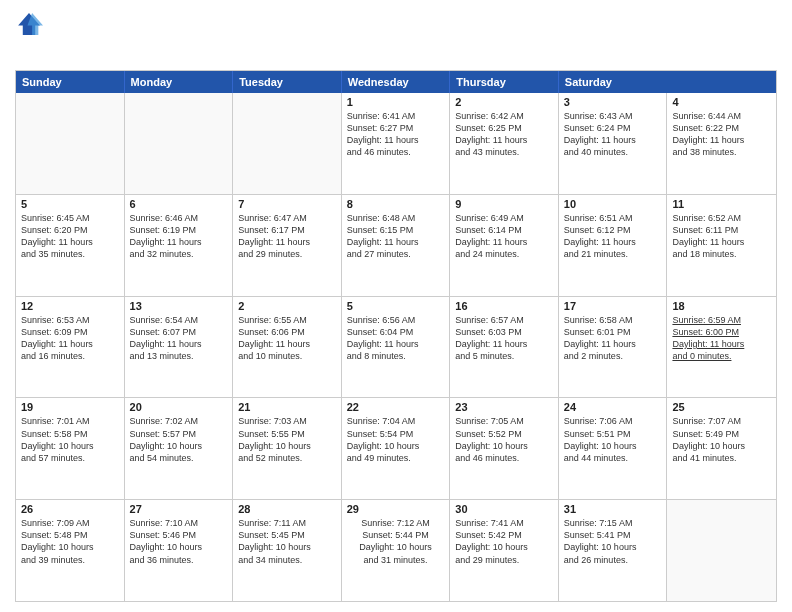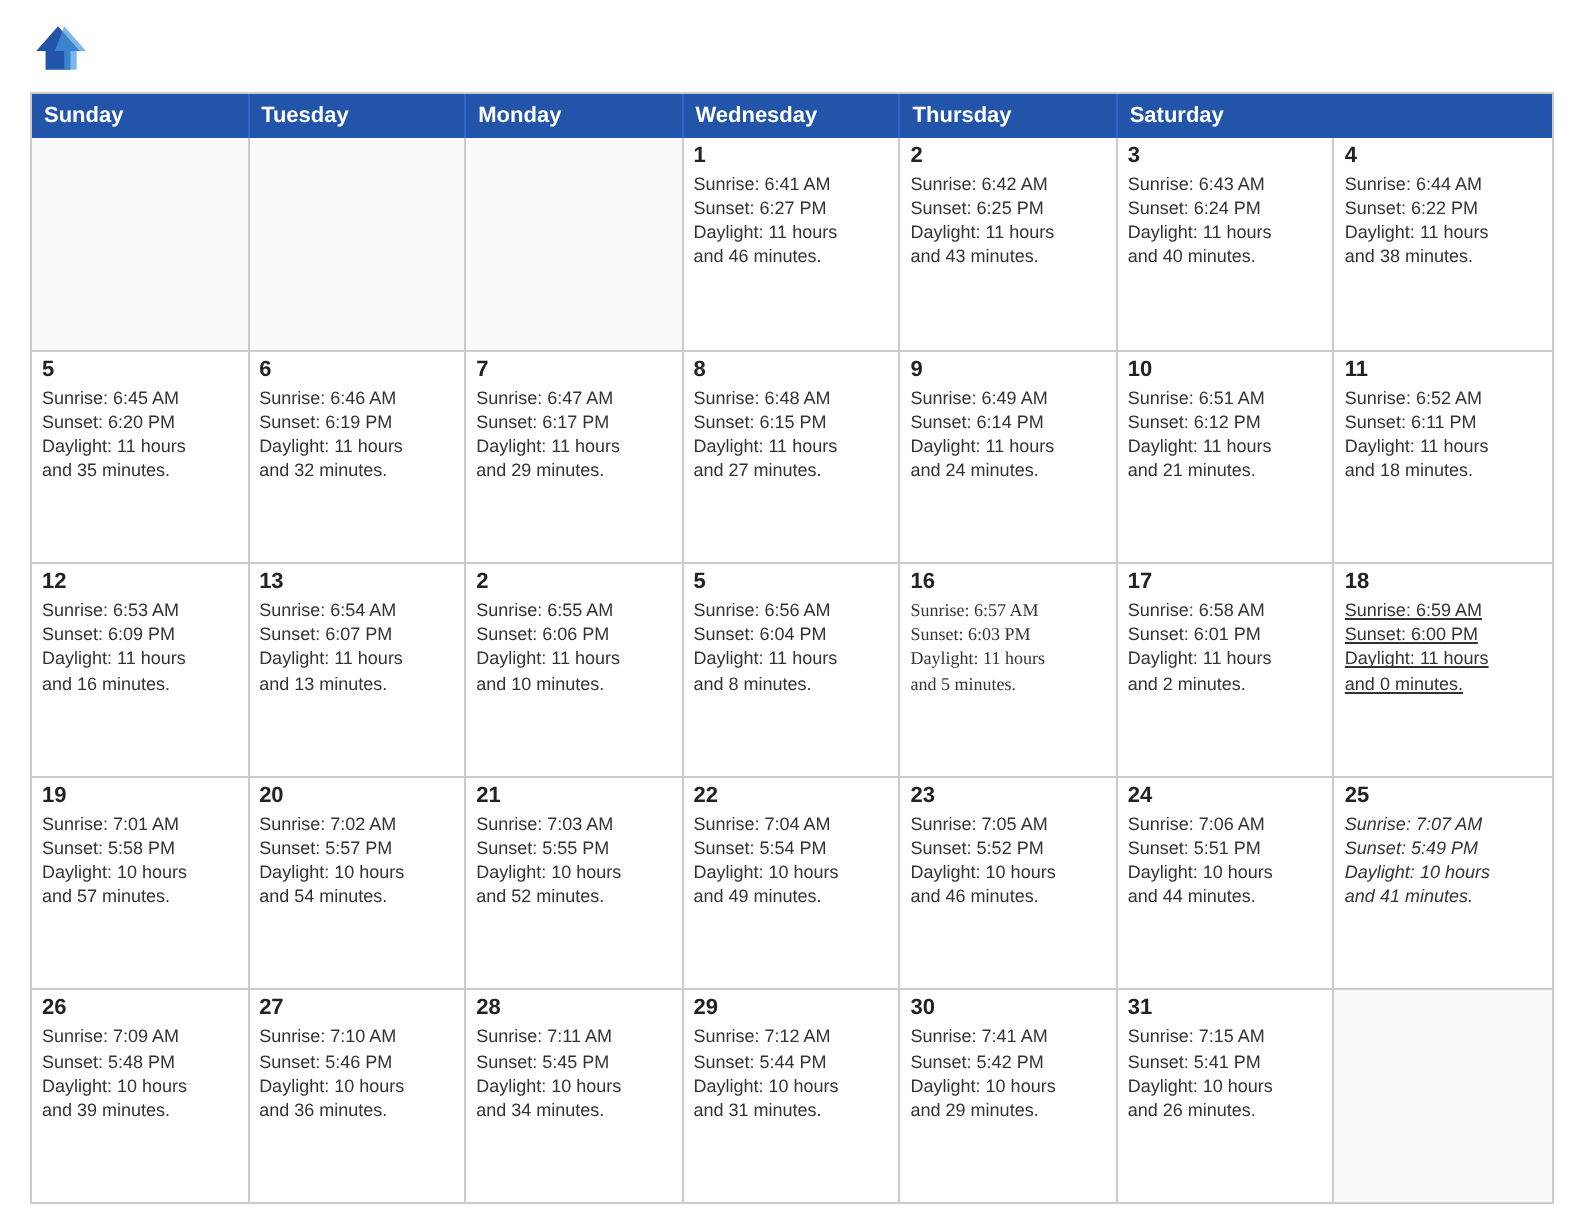--- a/index.html
+++ b/index.html
@@ -49,20 +49,21 @@
     }
     .subtitle {
       font-size: 13px;
       color: #444;
     }
     .calendar {
       flex: 1;
       display: flex;
       flex-direction: column;
       border: 1px solid #ccc;
+      margin-top: 24px;
     }
     .cal-header-row {
       display: grid;
       grid-template-columns: repeat(7, 1fr);
       background: #2255aa;
     }
     .cal-header-cell {
       color: #fff;
       font-size: 11px;
       font-weight: bold;
@@ -121,22 +122,22 @@
     </div>
     <div class="title-block">
       <div class="month-title"></div>
       <div class="subtitle"></div>
     </div>
   </div>
 
   <div class="calendar">
     <div class="cal-header-row">
     <div class="cal-header-cell">Sunday</div>
+        <div class="cal-header-cell">Monday</div>
         <div class="cal-header-cell">Tuesday</div>
-        <div class="cal-header-cell">Monday</div>
         <div class="cal-header-cell">Wednesday</div>
         <div class="cal-header-cell">Thursday</div>
         <div class="cal-header-cell">Saturday</div>
       </div>
     <div class="cal-body">
     <div class="cal-row">
           <div class="cal-cell empty"></div>
           <div class="cal-cell empty"></div>
           <div class="cal-cell empty"></div>
           <div class="cal-cell">
@@ -243,21 +244,21 @@
           </div>
           <div class="cal-cell">
             <div class="day-num">5</div>
             <div class="cell-info" style="white-space: pre-line;">Sunrise: 6:56 AM
 Sunset: 6:04 PM
 Daylight: 11 hours
 and 8 minutes.</div>
           </div>
           <div class="cal-cell">
             <div class="day-num">16</div>
-            <div class="cell-info" style="white-space: pre-line; font-family: Liberation Serif, serif;">Sunrise: 6:57 AM
+            <div class="cell-info" style="white-space: pre-line;">Sunrise: 6:57 AM
 Sunset: 6:03 PM
 Daylight: 11 hours
 and 5 minutes.</div>
           </div>
           <div class="cal-cell">
             <div class="day-num">17</div>
             <div class="cell-info" style="white-space: pre-line;">Sunrise: 6:58 AM
 Sunset: 6:01 PM
 Daylight: 11 hours
 and 2 minutes.</div>
@@ -308,21 +309,21 @@
           </div>
           <div class="cal-cell">
             <div class="day-num">24</div>
             <div class="cell-info" style="white-space: pre-line;">Sunrise: 7:06 AM
 Sunset: 5:51 PM
 Daylight: 10 hours
 and 44 minutes.</div>
           </div>
           <div class="cal-cell">
             <div class="day-num">25</div>
-            <div class="cell-info" style="white-space: pre-line; font-style: italic;">Sunrise: 7:07 AM
+            <div class="cell-info" style="white-space: pre-line;">Sunrise: 7:07 AM
 Sunset: 5:49 PM
 Daylight: 10 hours
 and 41 minutes.</div>
           </div>
         </div>
         <div class="cal-row">
           <div class="cal-cell">
             <div class="day-num">26</div>
             <div class="cell-info" style="white-space: pre-line;">Sunrise: 7:09 AM
 Sunset: 5:48 PM
@@ -338,21 +339,21 @@
           </div>
           <div class="cal-cell">
             <div class="day-num">28</div>
             <div class="cell-info" style="white-space: pre-line;">Sunrise: 7:11 AM
 Sunset: 5:45 PM
 Daylight: 10 hours
 and 34 minutes.</div>
           </div>
           <div class="cal-cell">
             <div class="day-num">29</div>
-            <div class="cell-info" style="white-space: pre-line;">Sunrise: 7:12 AM
+            <div class="cell-info" style="white-space: pre-line; text-align: center;">Sunrise: 7:12 AM
 Sunset: 5:44 PM
 Daylight: 10 hours
 and 31 minutes.</div>
           </div>
           <div class="cal-cell">
             <div class="day-num">30</div>
             <div class="cell-info" style="white-space: pre-line;">Sunrise: 7:41 AM
 Sunset: 5:42 PM
 Daylight: 10 hours
 and 29 minutes.</div>

